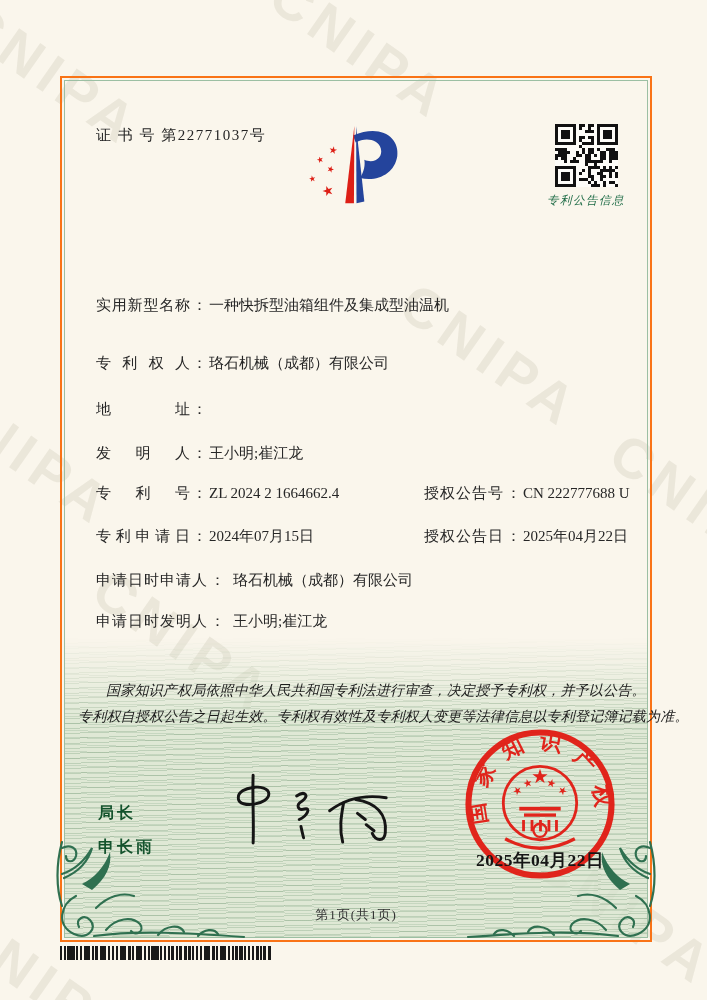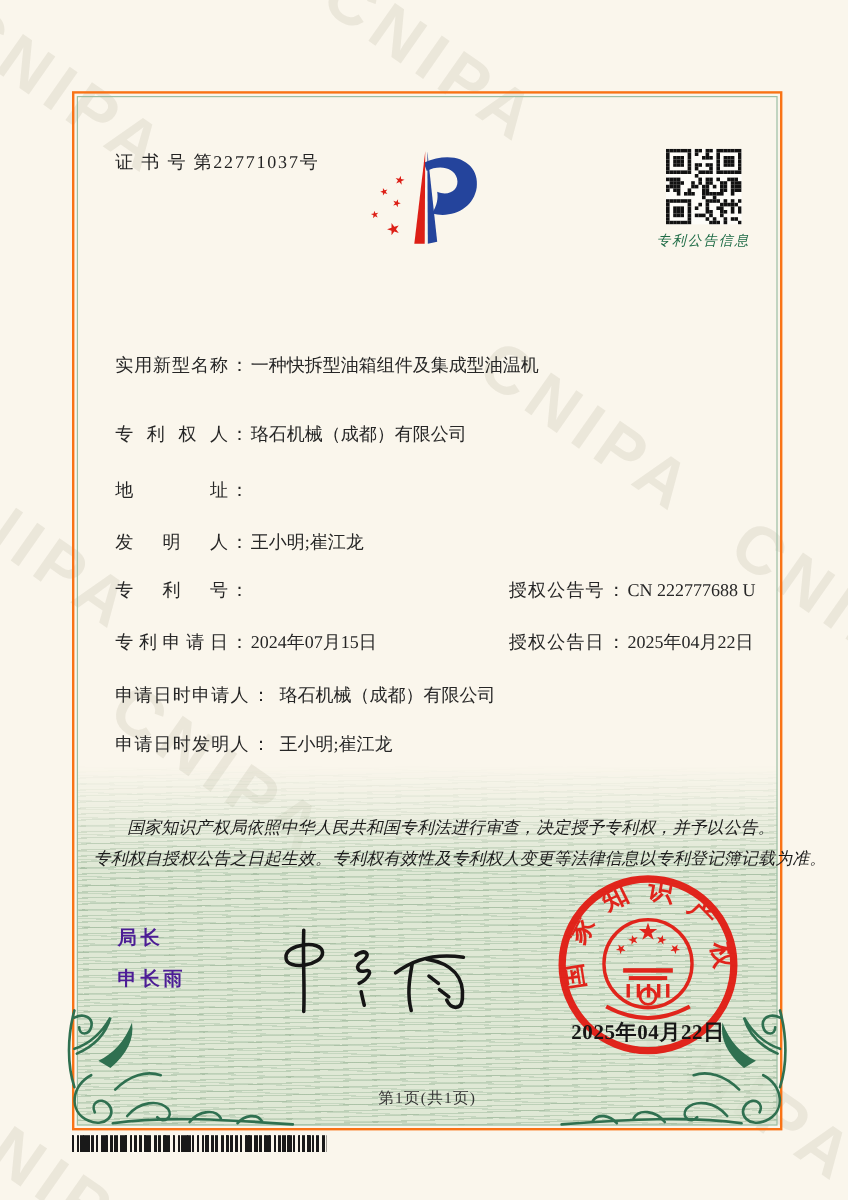--- a/index.html
+++ b/index.html
@@ -60,23 +60,23 @@
   .col-right{ position:absolute; left:328px; top:0; display:flex; }
   .col-right .lbl2{ flex:none; letter-spacing:1px;text-align:right; }
   .statement{
     position:absolute; left:16px; top:600px; width:560px; z-index:2;
     font-size:14px; font-style:italic; color:#1b1b1b;
     line-height:26px; letter-spacing:0.2px;
   }
   .statement .s1{ text-indent:2em; white-space:nowrap; }
   .statement .s2{ white-space:nowrap;text-align:right; }
   .officer{
-    position:absolute; left:36px; top:694px; z-index:3;
+    position:absolute; left:36px; top:725px; z-index:3;
     font-family:"Liberation Sans","DejaVu Sans",sans-serif;
-    font-size:16px; font-weight:700; letter-spacing:3px; color:#4c1d95;
+    font-size:16px; font-weight:700; letter-spacing:3px; color:#14532d;
   }
   .officer div{ margin-bottom:13px; }
   .signature{ position:absolute; left:152px; top:684px; z-index:4; }
   .seal{ position:absolute; left:398px; top:646px; z-index:3; opacity:0.93; }
   .seal-date{
     position:absolute; left:398px; top:770px; width:160px; z-index:4;
     text-align:center; font-size:17.5px; font-weight:600; color:#161616;
     letter-spacing:0.5px;
   }
   .footer{
@@ -378,20 +378,21 @@
         <span class="colon">：</span>
     </div>
     <div class="row" style="top:364px;">
       <span class="lbl">发明人</span>
         <span class="colon">：</span>
         <span class="val">王小明;崔江龙</span>
     </div>
     <div class="row" style="top:404px; width:554px;">
       <span class="lbl">专利号</span>
         <span class="colon">：</span>
+        <span class="val">ZL 2024 2 1664662.4</span>
       <span class="col-right">
           <span class="lbl2">授权公告号</span>
           <span class="colon">：</span>
           <span class="val">CN 222777688 U</span>
         </span>
     </div>
     <div class="row" style="top:447px; width:554px;">
       <span class="lbl">专利申请日</span>
         <span class="colon">：</span>
         <span class="val">2024年07月15日</span>

